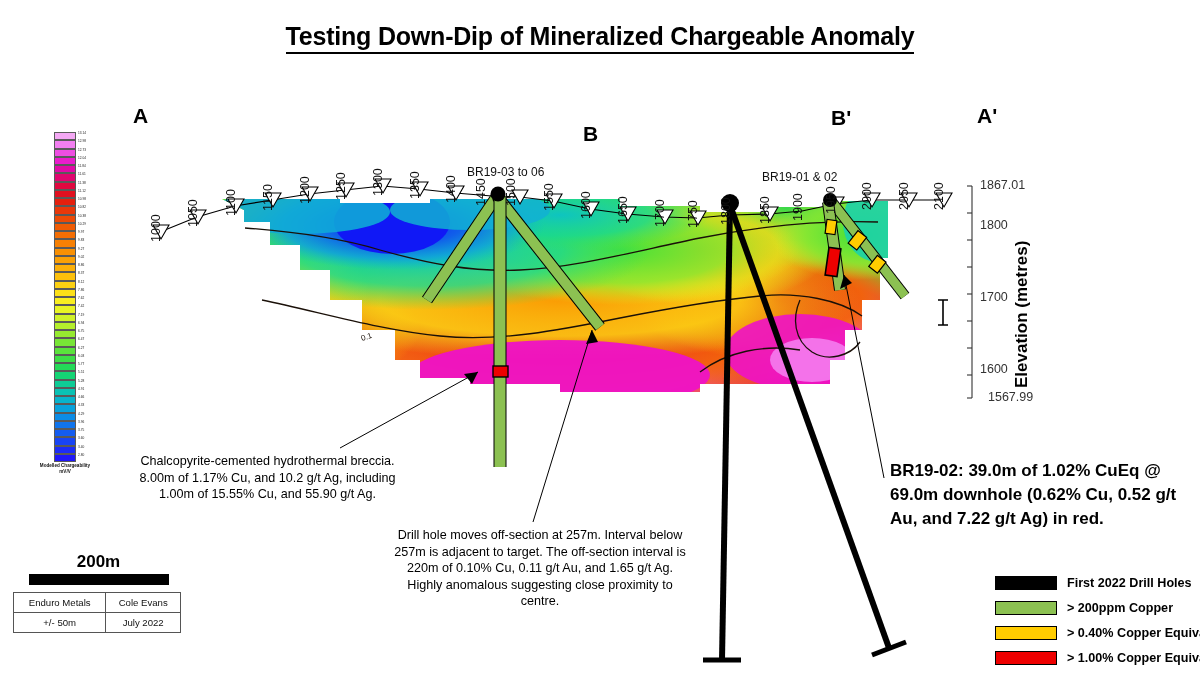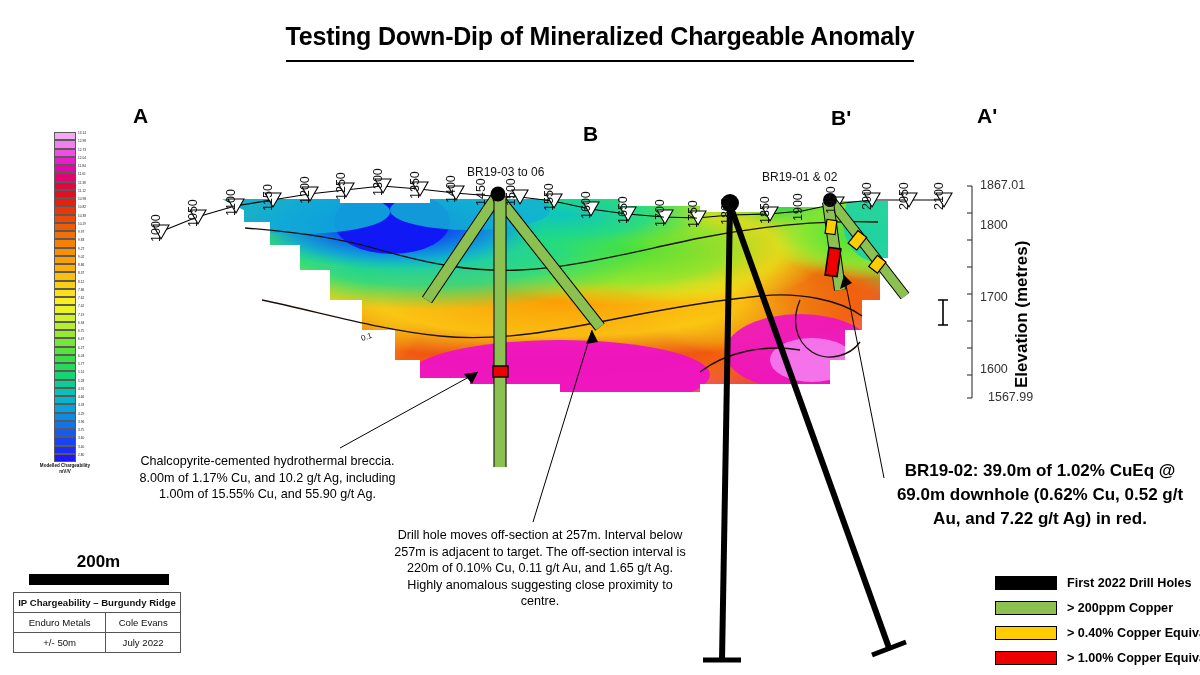--- a/index.html
+++ b/index.html
@@ -8,21 +8,21 @@
     font-family:"Liberation Sans", sans-serif;
     position:relative;overflow:hidden;color:#000;
   }
   #stage{position:absolute;left:0;top:0;width:1200px;height:675px;}
 
   
   .title{
     position:absolute;left:0;top:22px;width:1200px;text-align:center;
     font-size:25px;font-weight:bold;letter-spacing:-0.2px;
   }
-  .title span{border-bottom:2.5px solid #000;padding-bottom:10px;}
+  .title span{border-bottom:2.5px solid #000;padding-bottom:2px;}
 
   
   .endlabel{position:absolute;font-size:21px;font-weight:bold;}
 
   
   .station{
     position:absolute;font-size:12.5px;color:#111;
     transform:rotate(-90deg);transform-origin:left bottom;white-space:nowrap;
   }
   .collarlabel{
@@ -42,21 +42,21 @@
   .cbar-ticks{position:absolute;left:78px;top:132px;height:330px;width:40px;}
   .cbar-tick{position:absolute;font-size:3.2px;color:#222;line-height:1;left:0;}
   .cbar-caption{
     position:absolute;left:20px;top:463px;width:90px;text-align:center;
     font-size:4.6px;font-weight:bold;color:#111;line-height:1.35;
   }
 
   
   .anno{position:absolute;text-align:center;line-height:1.32;color:#000;}
   .anno.small{font-size:12.6px;}
-  .anno.bold{font-size:17px;font-weight:bold;text-align:center;line-height:1.42;}
+  .anno.bold{font-size:17px;font-weight:bold;text-align:left;line-height:1.42;}
 
   
   .scale-label{position:absolute;left:16px;top:552px;width:165px;text-align:center;
     font-size:17px;font-weight:bold;}
   .scale-bar{position:absolute;left:29px;top:574px;width:140px;height:11px;background:#000;}
   .info-table{position:absolute;left:13px;top:592px;width:168px;border-collapse:collapse;}
   .info-table td{
     border:1px solid #555;font-size:9.6px;text-align:center;padding:4px 2px;color:#111;
   }
   .info-table td.hdr{font-weight:bold;font-size:9.6px;}
@@ -395,23 +395,20 @@
     </div>
 
   <div class="anno small" style="left:130px;top:453px;width:275px;">Chalcopyrite-cemented hydrothermal breccia. 8.00m of 1.17% Cu, and 10.2 g/t Ag, including 1.00m of 15.55% Cu, and 55.90 g/t Ag.</div>
   <div class="anno small" style="left:390px;top:527px;width:300px;">Drill hole moves off-section at 257m. Interval below 257m is adjacent to target. The off-section interval is 220m of 0.10% Cu, 0.11 g/t Au, and 1.65 g/t Ag. Highly anomalous suggesting close proximity to centre.</div>
   <div class="anno bold" style="left:890px;top:459px;width:300px;">BR19-02: 39.0m of 1.02% CuEq @ 69.0m downhole (0.62% Cu, 0.52 g/t Au, and 7.22 g/t Ag) in red.</div>
 
   <div class="scale-label">200m</div>
   <div class="scale-bar"></div>
   <table class="info-table">
     <tbody>
-        <tr>
-          <td class="hdr" colspan="2">IP Chargeability – Burgundy Ridge</td>
-        </tr>
     <tr>
       <td>Enduro Metals</td>
       <td>Cole Evans</td>
     </tr>
     <tr>
       <td>+/- 50m</td>
       <td>July 2022</td>
     </tr>
   </tbody>
     </table>

